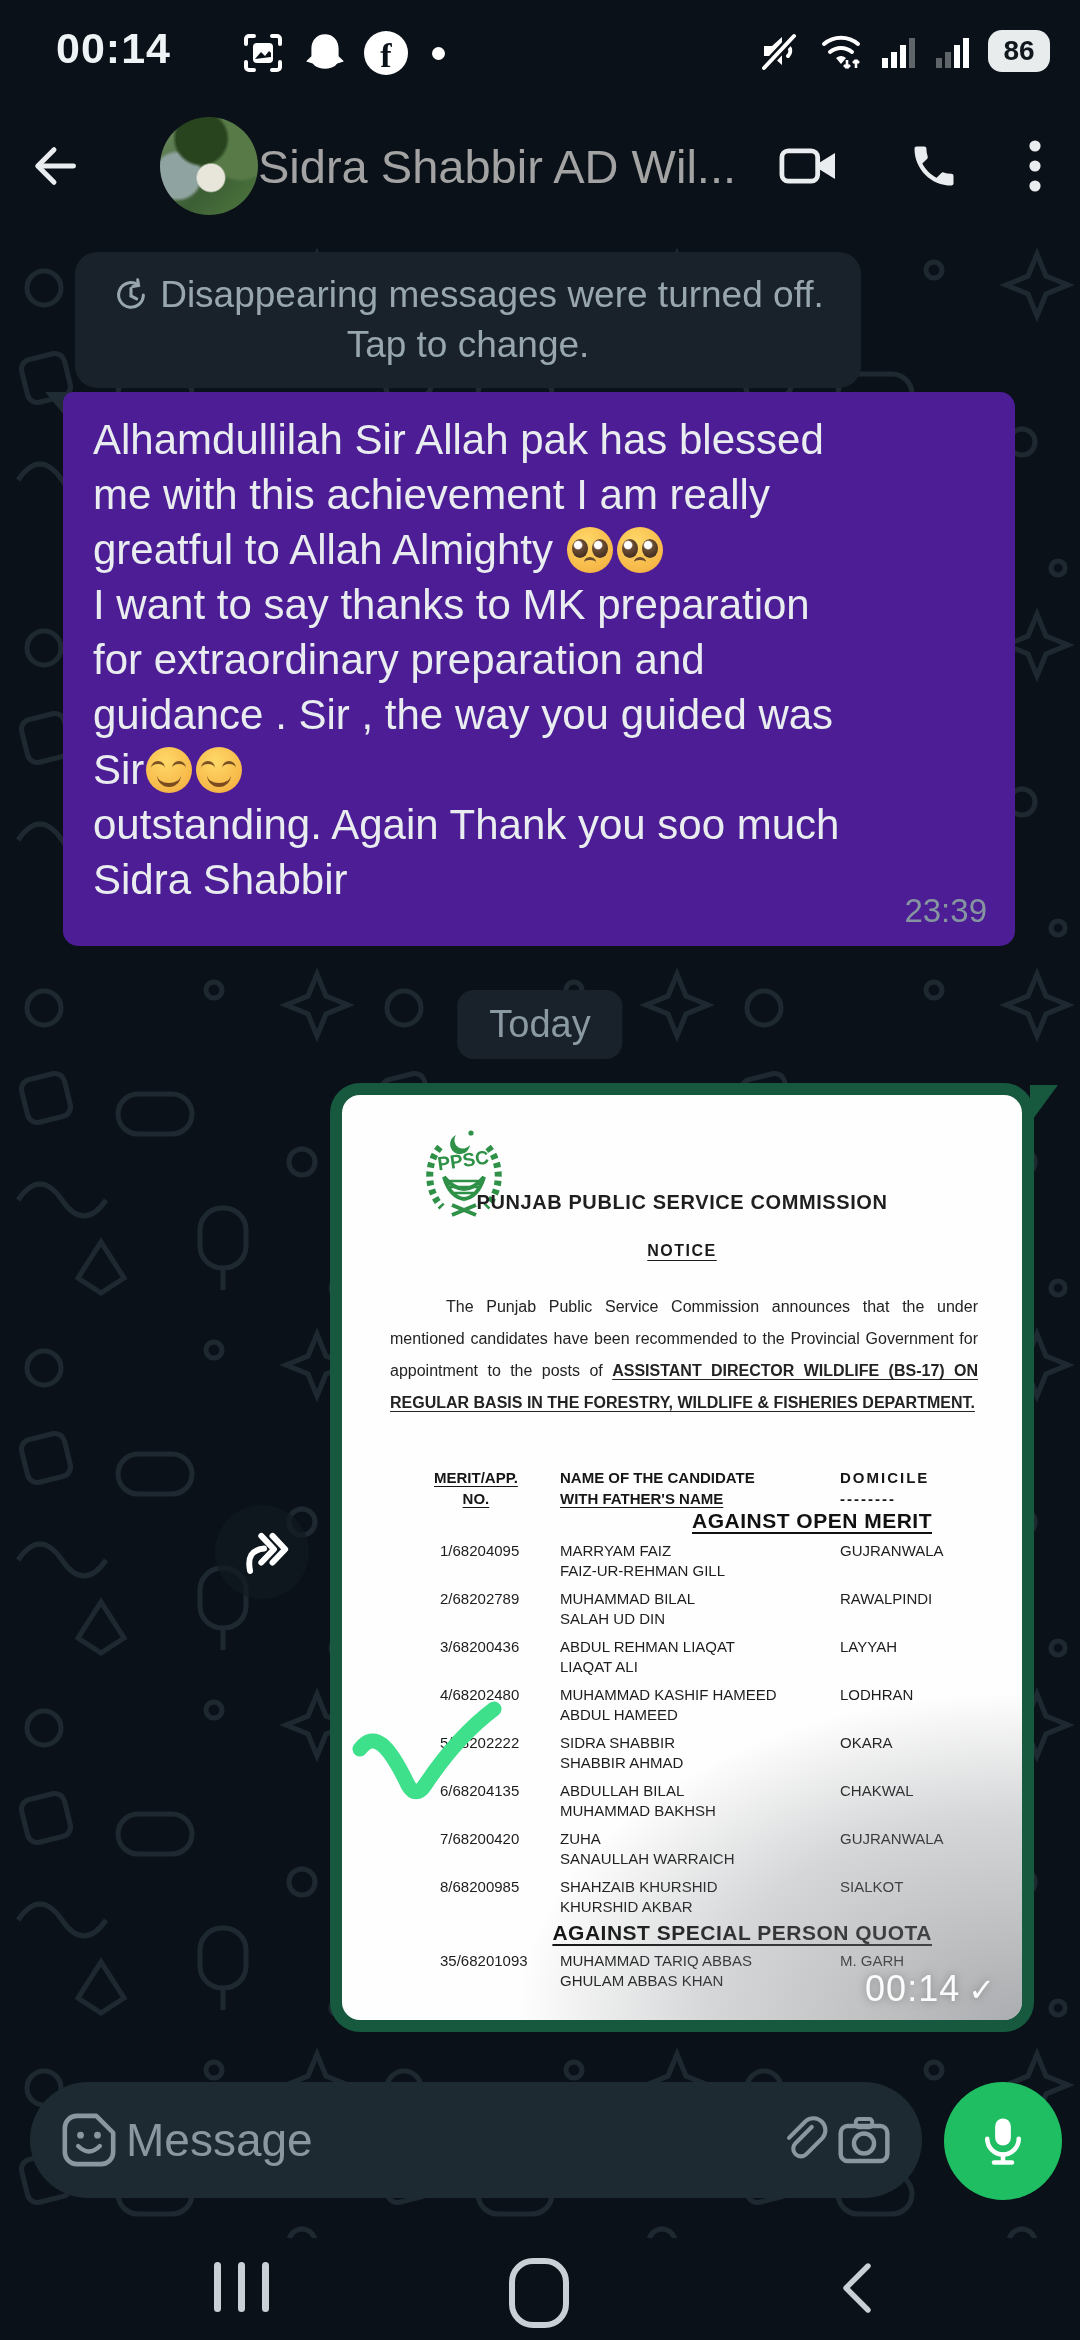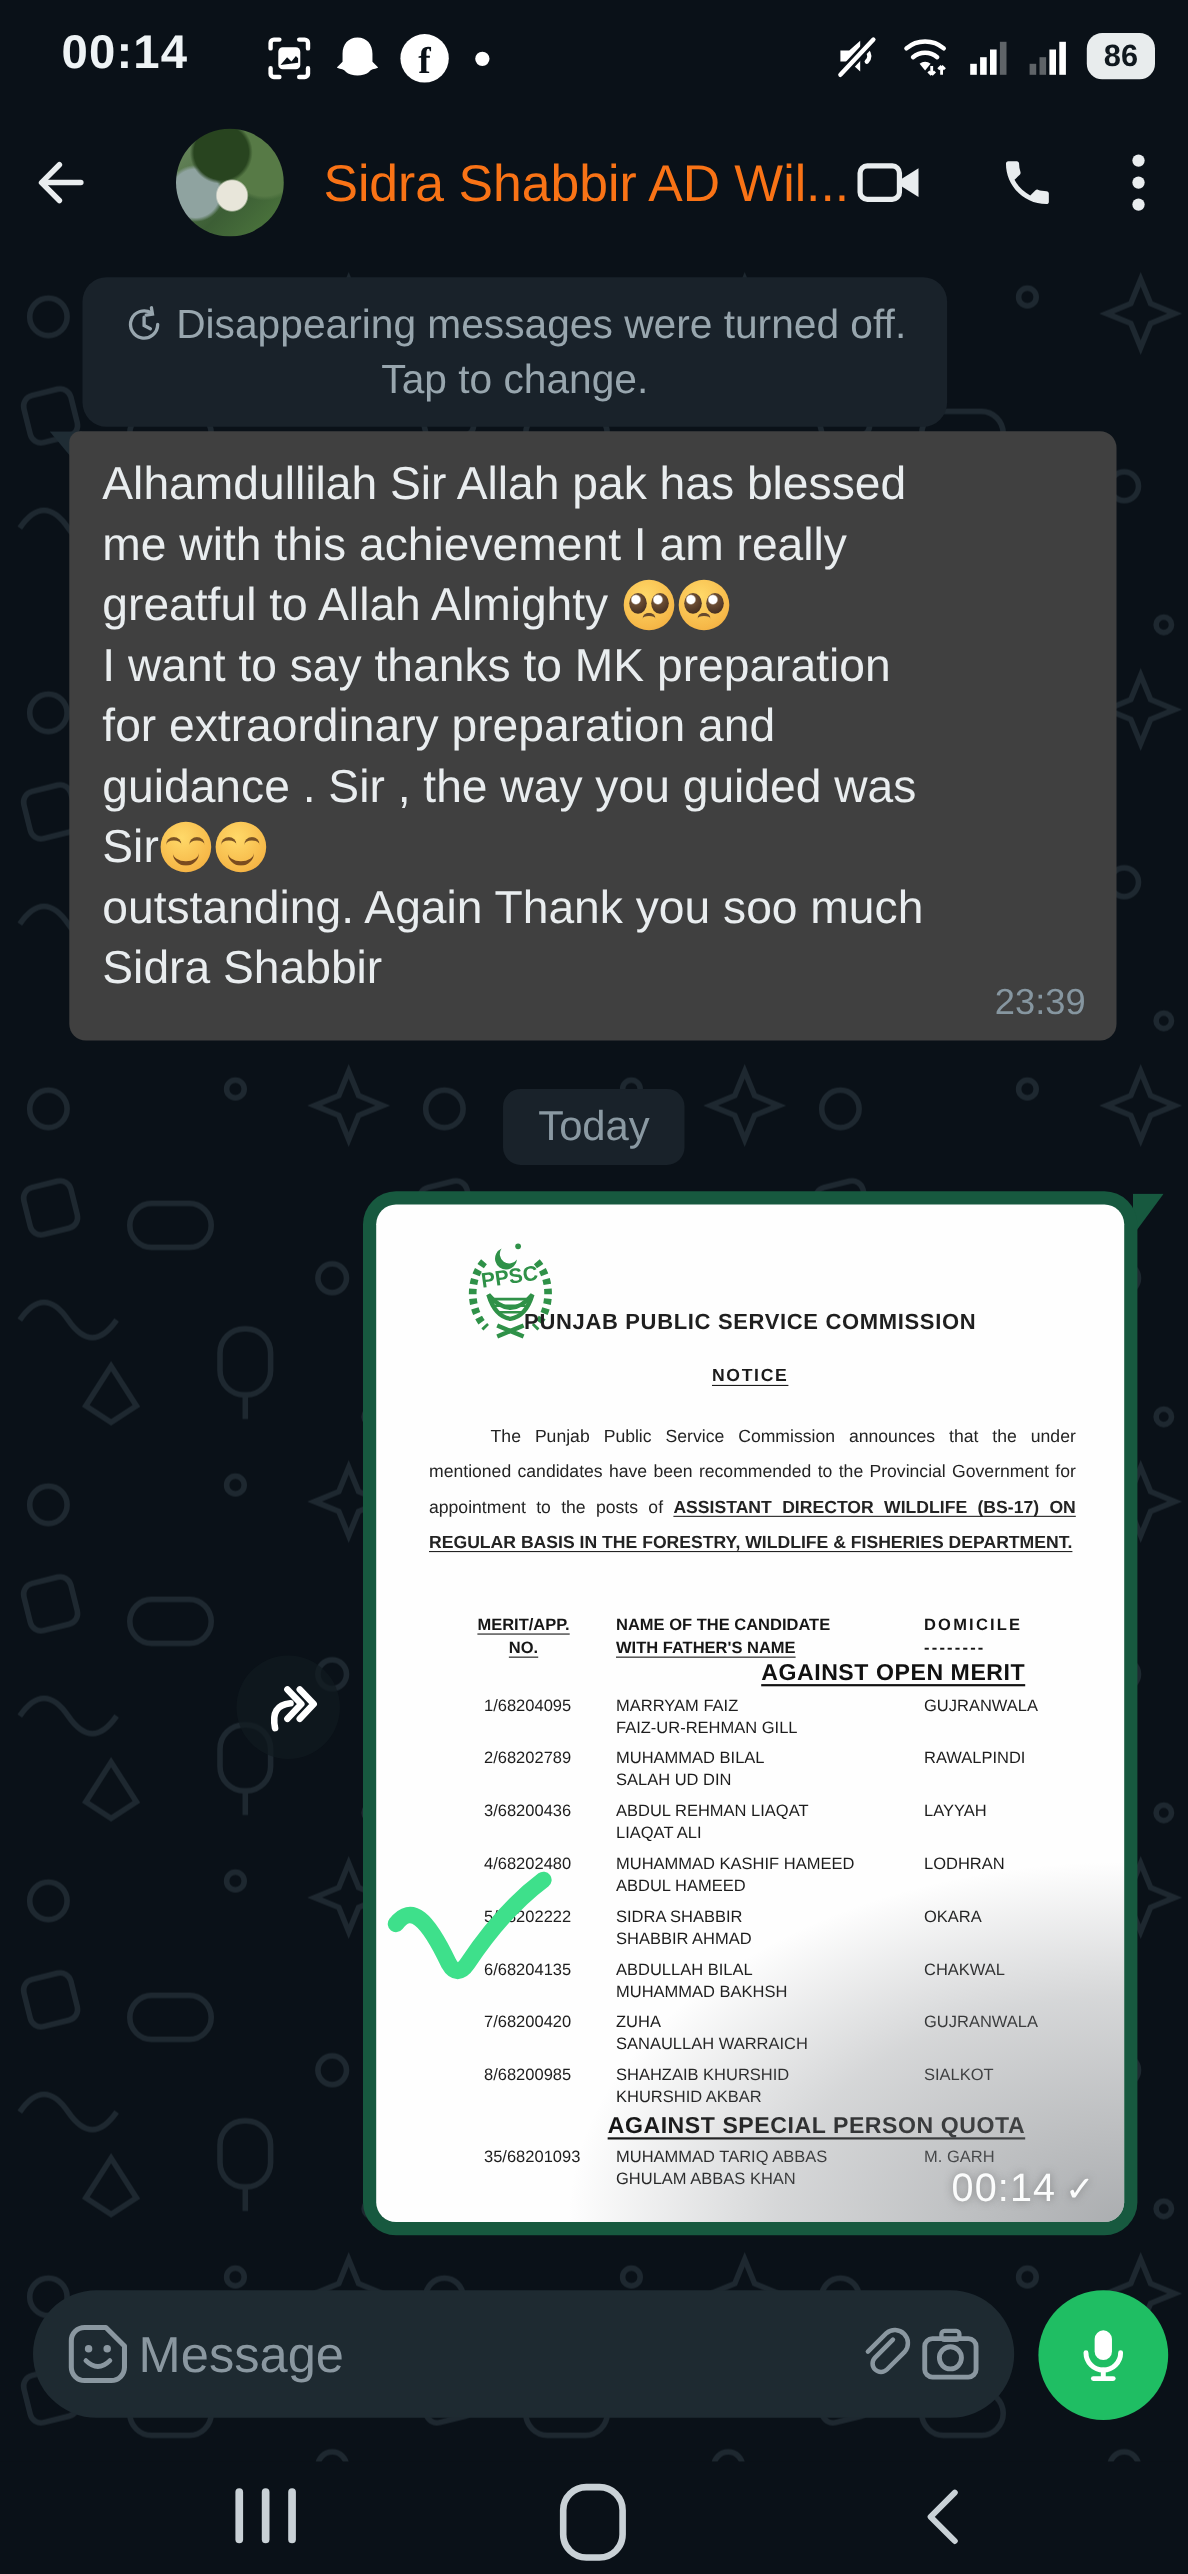--- a/index.html
+++ b/index.html
@@ -21,33 +21,33 @@
   .dot{width:13px;height:13px;border-radius:50%;background:#fff;margin-left:8px}
   
   .chathdr{position:absolute;left:0;top:96px;width:1080px;height:140px;display:flex;align-items:center;}
   .avatar{width:98px;height:98px;border-radius:50%;margin-left:80px;flex:none;
     background:
      radial-gradient(circle at 52% 62%, #e8e6da 0 17%, rgba(232,230,218,0) 19%),
      radial-gradient(circle at 42% 22%, #28441f 0 26%, rgba(40,68,31,0) 30%),
      radial-gradient(circle at 82% 30%, #577a46 0 30%, rgba(87,122,70,0) 34%),
      radial-gradient(circle at 18% 60%, #8fa3a0 0 22%, rgba(143,163,160,0) 26%),
      linear-gradient(135deg,#6f8d62,#3c5e35 60%,#4f7a3e);}
-  .hdr-title{margin-left:36px;font-size:47px;font-weight:500;color:#f97316;flex:1;
+  .hdr-title{font-size:47px;font-weight:500;color:#a3a3a3;flex:1;
     white-space:nowrap;overflow:hidden}
   .hdr-icons{display:flex;align-items:center;gap:68px;margin-right:38px}
   
   .syschip{position:absolute;left:75px;top:252px;width:786px;box-sizing:border-box;
     background:#19222a;border-radius:22px;padding:18px 26px;text-align:center;
     font-size:37px;line-height:50px;color:#98a6ae}
   .syschip svg{display:inline-block;vertical-align:-7px;margin-right:10px}
   .datechip{position:absolute;left:50%;transform:translateX(-50%);top:990px;
     background:#19222a;border-radius:16px;padding:13px 32px;font-size:38px;color:#8a99a2}
   
   .in-bubble{position:absolute;left:63px;top:392px;width:952px;height:554px;
-    background:#404040;border-radius:15px;border-top-left-radius:10px;box-sizing:border-box;
+    background:#4c1d95;border-radius:15px;border-top-left-radius:10px;box-sizing:border-box;
     padding:20px 30px;}
   .in-tail{position:absolute;left:45px;top:392px;width:30px;height:36px;background:#1f2c34;
     clip-path:polygon(0 0,100% 0,100% 100%);}
   .mline{font-size:42px;line-height:55px;color:#e9edef;white-space:nowrap}
   .msg-time{position:absolute;right:28px;bottom:16px;font-size:33px;color:#8696a0}
   
   .em{position:relative;display:inline-block;width:46px;height:46px;border-radius:50%;
     vertical-align:-9px;margin:0 2px;
     background:radial-gradient(circle at 42% 32%,#ffd969,#f6b848 70%,#eda33c)}
   .em i{position:absolute;display:block}

